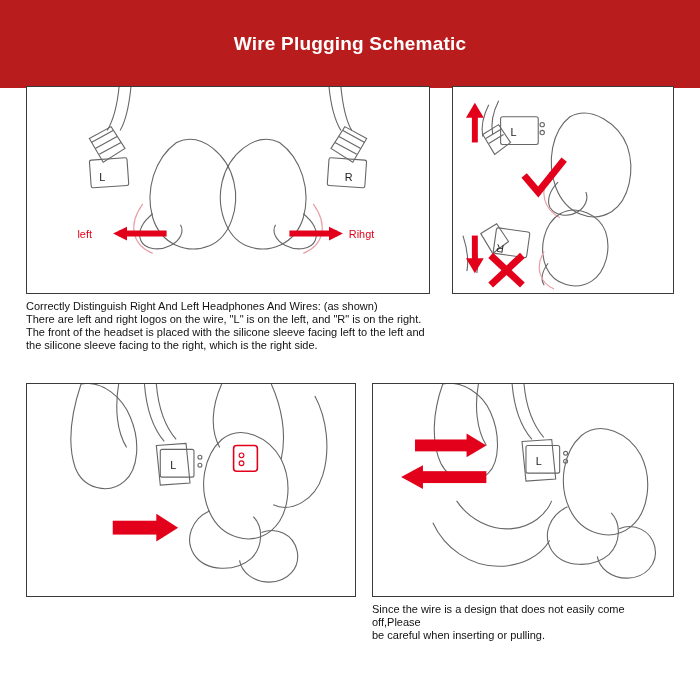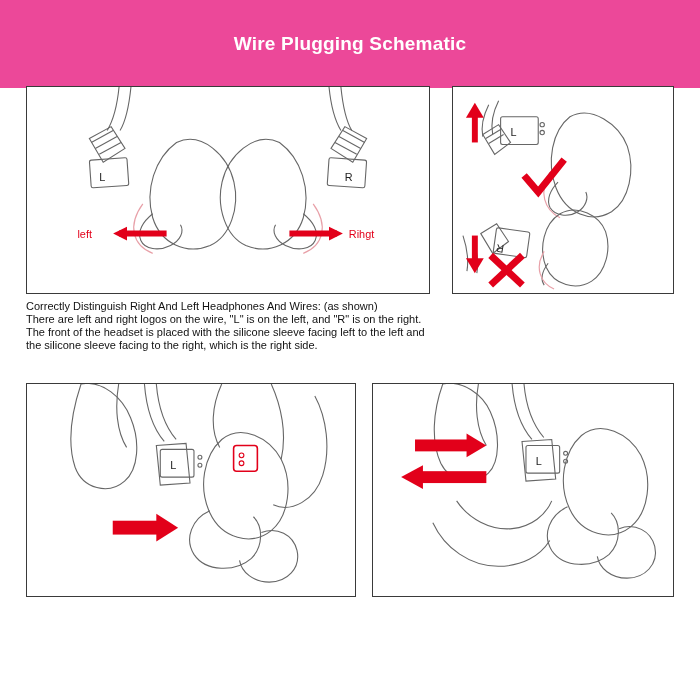--- a/index.html
+++ b/index.html
@@ -19,21 +19,21 @@
     height: 700px;
     background: #ffffff;
   }
   
   .header {
     position: absolute;
     left: 0;
     top: 0;
     width: 700px;
     height: 88px;
-    background: #ec4899;
+    background: #b91c1c;
     display: flex;
     align-items: center;
     justify-content: center;
   }
   .header-title {
     color: #ffffff;
     font-size: 19px;
     font-weight: bold;
     letter-spacing: 0.2px;
   }
@@ -278,16 +278,18 @@
             <rect x="42" y="56" width="56" height="12" fill="#e2001a"></rect>
             <polygon points="114,62 94,50 94,74" fill="#e2001a"></polygon>
           </g>
 
           <g>
             <rect x="48" y="88" width="66" height="12" fill="#e2001a"></rect>
             <polygon points="28,94 50,82 50,106" fill="#e2001a"></polygon>
           </g>
         </svg>
       </div>
+      <div class="caption">Since the wire is a design that does not easily come off,Please
+be careful when inserting or pulling.</div>
     </div>
 
   </div>
 </div>
 
 </body></html>

